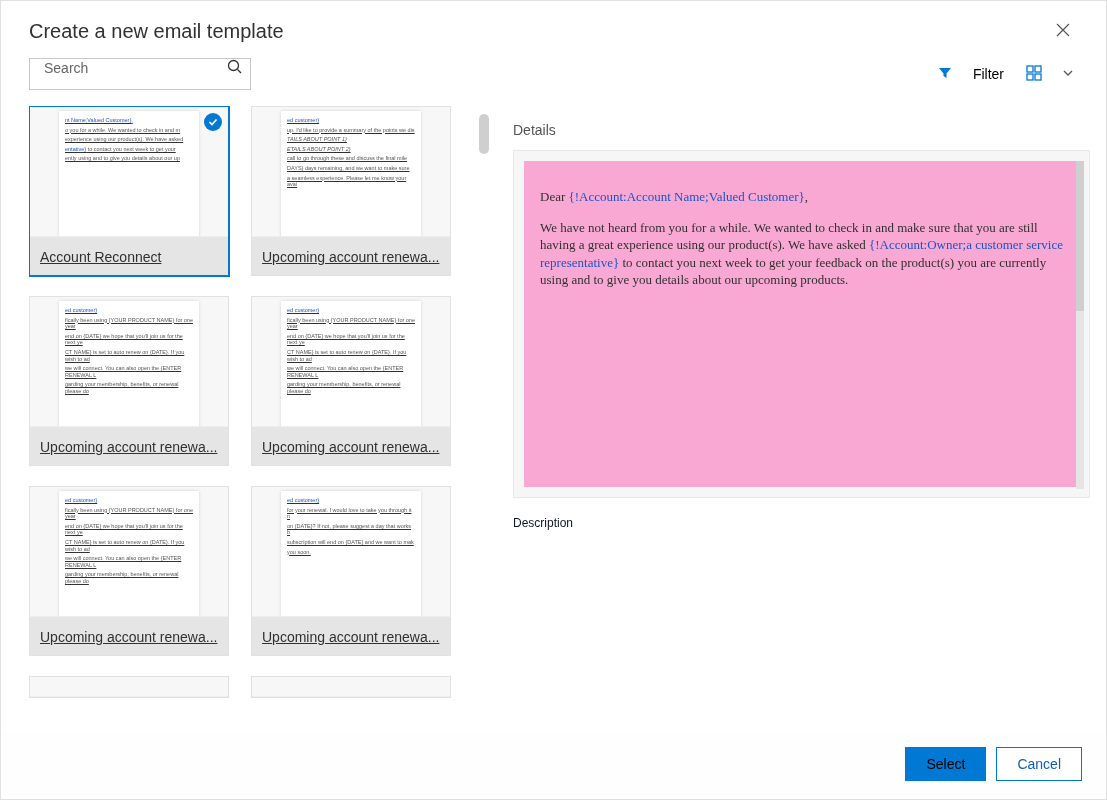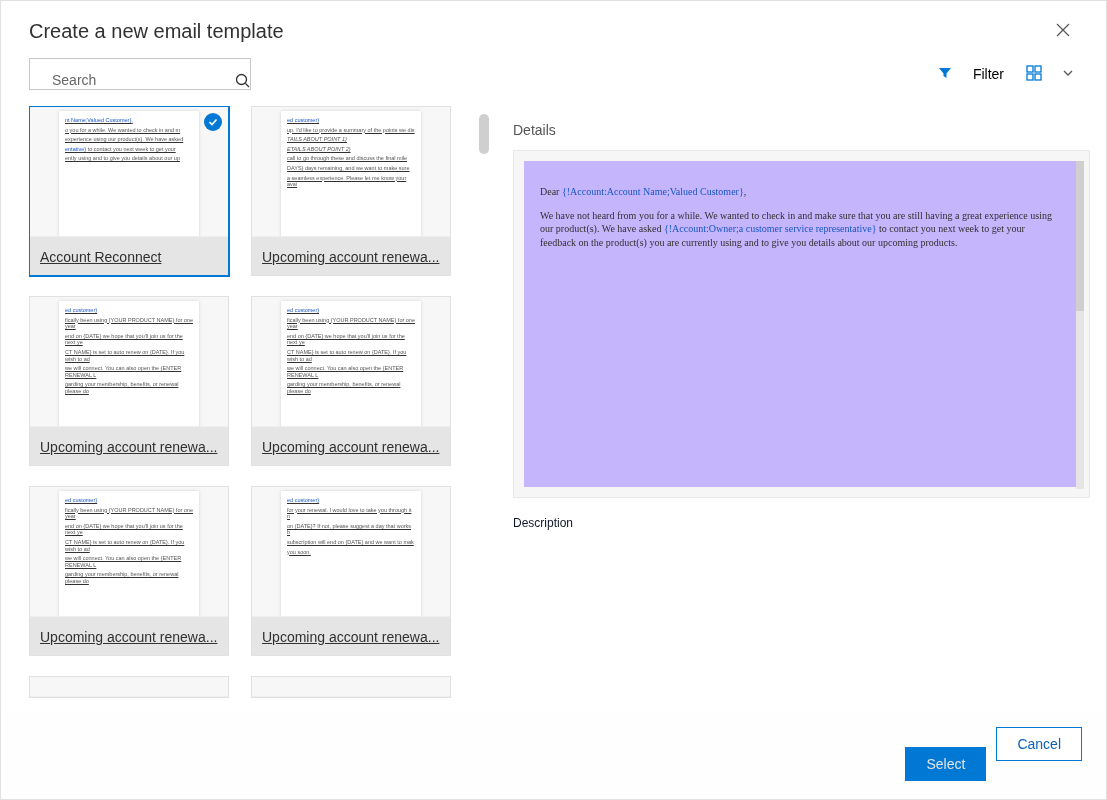--- a/index.html
+++ b/index.html
@@ -42,25 +42,25 @@
     color: #333;
   }
   .toolbar {
     display: flex;
     justify-content: space-between;
     align-items: center;
     padding: 6px 28px 10px 28px;
   }
   .search-wrap {
     display: flex;
-    align-items: flex-end;
+    align-items: flex-start;
     border: 1px solid #c8c8c8;
     height: 32px;
     width: 222px;
-    padding: 0 8px 0 20px;
+    padding: 0 8px 0 12px;
   }
   .search-input {
     border: none;
     outline: none;
     flex: 1;
     font-size: 14px;
   }
   .search-input::placeholder { color: #666; }
   .search-icon svg { display:block; }
   .toolbar-right {
@@ -191,25 +191,25 @@
   }
   .preview-box {
     border: 1px solid #e8e8e8;
     background: #f6f6f6;
     padding: 10px 10px;
     height: 348px;
     position: relative;
     display:flex;
   }
   .preview-inner {
-    background:#c4b5fd;
+    background:#f9a8d4;
     flex:1;
     padding: 14px 16px;
     font-family: "Times New Roman", serif;
-    font-size: 10px;
+    font-size: 13px;
     line-height: 1.35;
     overflow:hidden;
   }
   .preview-inner .mf { color: #1a56c4; }
   .preview-scroll {
     position:absolute;
     right:5px;
     top:10px;
     width:8px;
     height:328px;
@@ -243,22 +243,21 @@
   }
   .btn {
     height: 34px;
     padding: 0 20px;
     font-size: 14px;
     cursor: pointer;
     border: 1px solid transparent;
   }
   .btn.primary {
     background: #0078d4;
-    color: #e5e5e5;
-    margin-top: 20px;
+    color: #000000;
   }
   .btn.secondary {
     background: #fff;
     color: #0b61b5;
     border-color: #0078d4;
   }
 </style>
 </head>
 <body>
 

